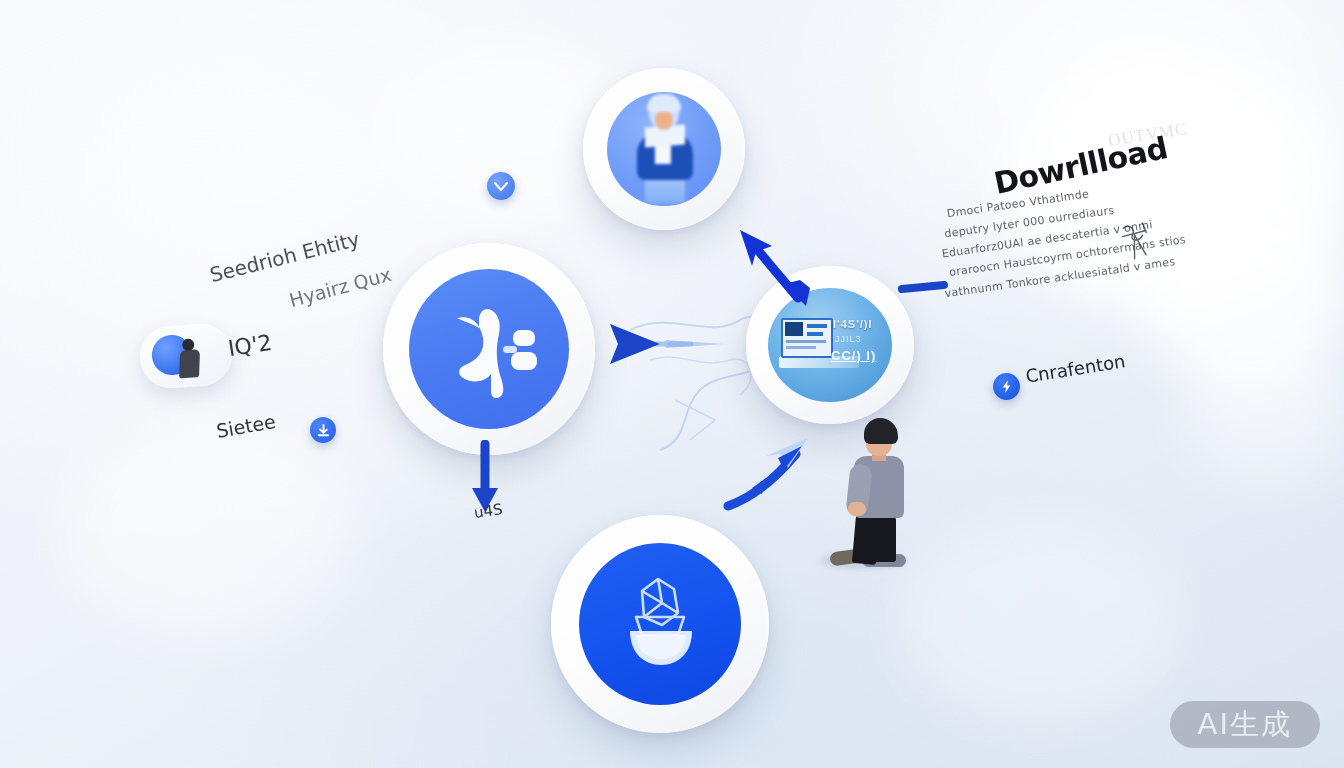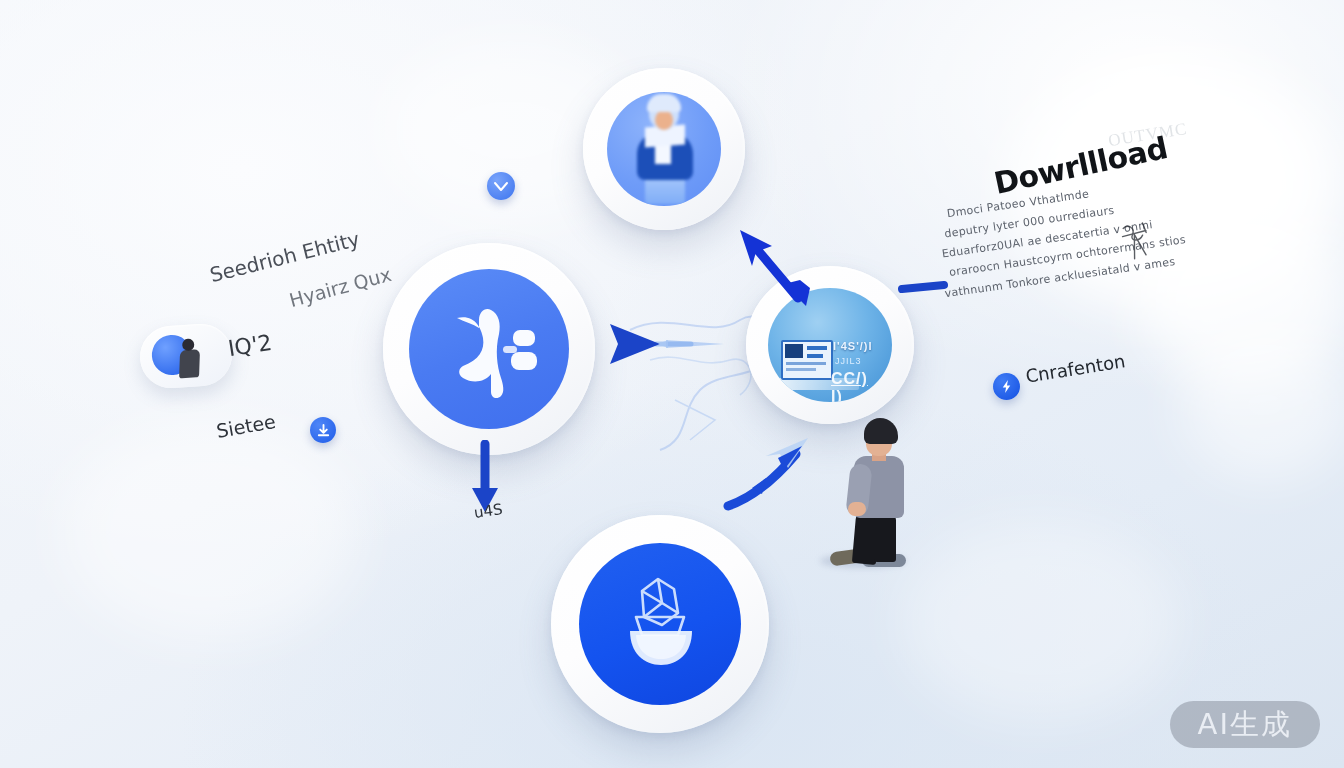--- a/index.html
+++ b/index.html
@@ -54,21 +54,21 @@
   #node-avatar{left:583px;top:68px;width:162px;height:162px;}
   #node-avatar .disc{inset:24px;background:radial-gradient(circle at 36% 28%,#8cb2fb 0%,#6f9cf8 55%,#5f8ef5 100%);}
 
   
   #node-app{left:383px;top:243px;width:212px;height:212px;}
   #node-app .disc{inset:26px;background:linear-gradient(160deg,#5b8cf7 0%,#4a7bf2 50%,#3f6fee 100%);}
 
   
   #node-screen{left:746px;top:266px;width:168px;height:158px;}
   #node-screen .ring{border-radius:50%;}
-  #node-screen .disc{inset:22px;border-radius:50%;background:radial-gradient(circle at 40% 30%,#9fd0f2 0%,#6fb4e8 45%,#3f8fd4 100%);align-items:flex-end;}
+  #node-screen .disc{inset:22px;border-radius:50%;background:radial-gradient(circle at 40% 30%,#9fd0f2 0%,#6fb4e8 45%,#3f8fd4 100%);}
 
   
   #node-bowl{left:551px;top:515px;width:218px;height:218px;}
   #node-bowl .disc{inset:28px;background:linear-gradient(160deg,#2160f0 0%,#1453ef 55%,#0f46e0 100%);}
 
   
   .figure-blur{position:relative;width:86px;height:110px;filter:blur(1.6px);}
   .fb-head{position:absolute;left:28px;top:4px;width:30px;height:32px;border-radius:50%;background:#cfe0fb;}
   .fb-face{position:absolute;left:34px;top:16px;width:18px;height:20px;border-radius:50%;background:#f0a878;opacity:.85;}
   .fb-hair{position:absolute;left:26px;top:0px;width:34px;height:18px;border-radius:16px 16px 4px 4px;background:#dfeafc;}
@@ -84,21 +84,21 @@
   .screen-art{position:relative;width:110px;height:70px;filter:blur(.5px);}
   .sa-window{position:absolute;left:6px;top:8px;width:48px;height:36px;background:#e9f3fd;border:2px solid #2f6fc4;border-radius:2px;}
   .sa-window i{position:absolute;display:block;background:#2f6fc4;}
   .sa-window i.t{left:2px;top:2px;width:18px;height:14px;background:#17407e;}
   .sa-window i.r1{left:24px;top:4px;width:20px;height:4px;}
   .sa-window i.r2{left:24px;top:12px;width:16px;height:4px;}
   .sa-window i.r3{left:3px;top:20px;width:40px;height:3px;opacity:.6;}
   .sa-window i.r4{left:3px;top:26px;width:30px;height:3px;opacity:.5;}
   .sa-txt{position:absolute;left:58px;top:8px;font-size:11px;color:#eaf4ff;font-weight:700;letter-spacing:1px;text-shadow:0 1px 2px rgba(20,60,120,.6);}
   .sa-txt2{position:absolute;left:60px;top:24px;font-size:9px;color:#dceeff;letter-spacing:1px;}
-  .sa-txt3{position:absolute;left:56px;top:38px;font-size:16px;color:#ffffff;font-weight:700;letter-spacing:1px;opacity:.9;text-decoration:underline;}
+  .sa-txt3{position:absolute;left:56px;top:38px;font-size:13px;color:#ffffff;font-weight:700;letter-spacing:1px;opacity:.9;text-decoration:underline;}
   .sa-base{position:absolute;left:4px;top:46px;width:80px;height:12px;background:linear-gradient(90deg,rgba(255,255,255,.85),rgba(255,255,255,.25));border-radius:2px;}
 
   
   .chip-badge{
     position:absolute;border-radius:50%;
     display:flex;align-items:center;justify-content:center;
     box-shadow:0 4px 9px rgba(60,90,160,.28);
   }
   #badge-chevron{left:487px;top:172px;width:28px;height:28px;background:radial-gradient(circle at 35% 30%,#79a4fb,#3d74ee);}
   #badge-download{left:310px;top:417px;width:26px;height:26px;background:radial-gradient(circle at 35% 30%,#4f86f7,#1f5ce8);}

